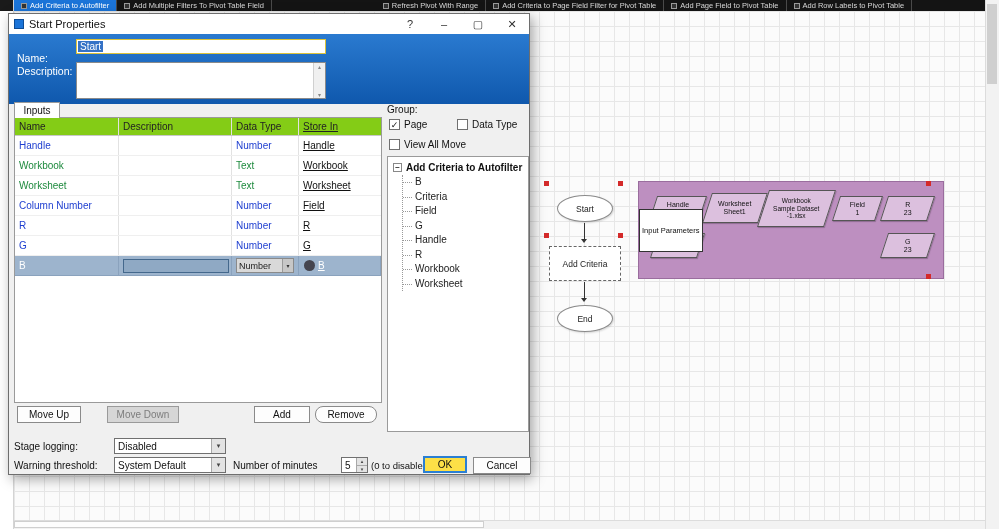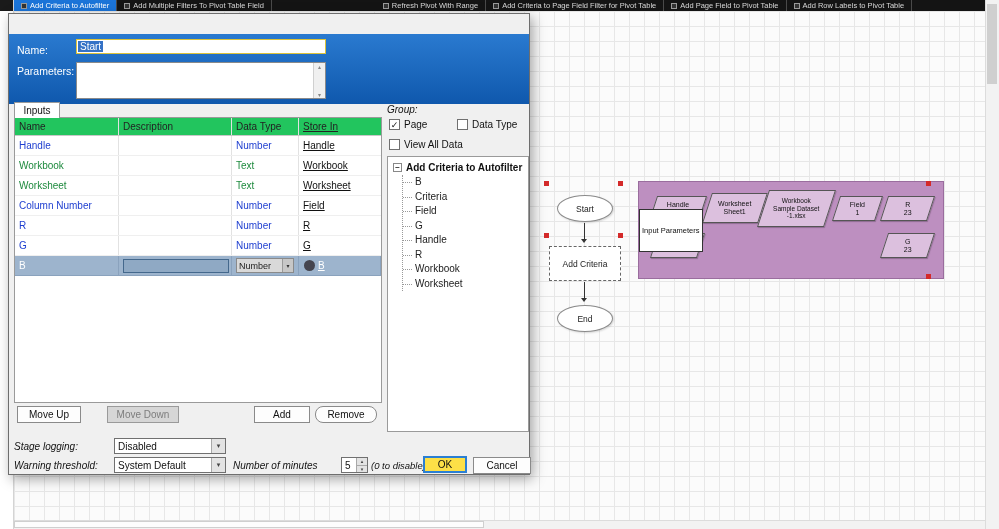--- a/index.html
+++ b/index.html
@@ -57,21 +57,21 @@
   .hdr-label { position:absolute; color:#fff; font-size:10.5px; }
   #name-input { position:absolute; left:67px; top:5px; width:250px; height:15px; background:#fff; border:1px solid #dcc23a; display:flex; align-items:center; padding-left:1px; }
   #name-input .sel { background:#3572c6; color:#fff; font-size:10px; padding:0 2px; }
   #desc-box { position:absolute; left:67px; top:28px; width:250px; height:37px; background:#fff; border:1px solid #8a8a8a; }
   #desc-scroll { position:absolute; right:0; top:0; width:12px; height:100%; background:#f0f0f0; border-left:1px solid #d0d0d0;
     display:flex; flex-direction:column; justify-content:space-between; align-items:center; font-size:6px; color:#888; }
 
   #inputs-tab { left:5px; top:88px; width:46px; height:16px; background:#fff; border:1px solid #9a9a9a; border-bottom:none;
     display:flex; align-items:center; justify-content:center; font-size:10px; z-index:2; }
   #list-panel { left:5px; top:103px; width:368px; height:286px; background:#fff; border:1px solid #9a9a9a; overflow:hidden; z-index:1; }
-  .tbl-header { display:flex; height:18px; border-bottom:1px solid #c8c8c8; align-items:center; font-size:10px; color:#222; background:#22c55e; }
+  .tbl-header { display:flex; height:18px; border-bottom:1px solid #c8c8c8; align-items:center; font-size:10px; color:#222; background:#84cc16; }
   .tbl-row { display:flex; height:20px; align-items:center; font-size:10px; border-bottom:1px solid #efefef; }
   .cell { padding-left:4px; height:100%; display:flex; align-items:center; border-right:1px solid #e2e2e2; overflow:hidden; white-space:nowrap; }
   .c-name { width:104px; } .c-desc { width:113px; } .c-type { width:67px; } .c-store { flex:1; border-right:none;text-decoration:underline; }
   .t-blue { color:#1f3fd0; } .t-green { color:#1e8a3e; }
   .row-selected { background:#9db4cd; color:#fff; border-bottom:1px solid #8aa2bd; }
   .row-selected .cell { border-right:1px solid #8aa2bd; }
   .desc-editor { width:106px; height:14px; border:1px solid #44688c; background:#8fa9c4; }
   .mini-combo { display:flex; align-items:center; width:58px; height:15px; background:#d9d9d9; border:1px solid #8a8a8a; color:#222; font-size:9px; padding-left:2px; }
   .mini-combo .arr { margin-left:auto; width:11px; height:100%; background:#c7c7c7; border-left:1px solid #9a9a9a; display:flex; align-items:center; justify-content:center; font-size:6px; color:#333; }
   .dot-icon { width:11px; height:11px; border-radius:50%; background:#45454f; color:#fff; font-size:7px; display:flex; align-items:center; justify-content:center; margin:0 3px 0 1px; flex:0 0 auto; }
@@ -85,21 +85,21 @@
   .cb-row { position:absolute; display:flex; align-items:center; font-size:10px; color:#111; }
   .cb { width:11px; height:11px; border:1px solid #707070; background:#fff; display:inline-flex; align-items:center; justify-content:center; font-size:9px; color:#111; margin-right:4px; flex:0 0 auto; }
   #tree-box { left:378px; top:142px; width:142px; height:276px; background:#fff; border:1px solid #9a9a9a; overflow:hidden; }
   .tree-root { display:flex; align-items:center; gap:4px; font-size:10px; font-weight:bold; padding:5px 0 2px 5px; color:#111; }
   .expander { width:9px; height:9px; border:1px solid #888; background:#fff; color:#333; display:flex; align-items:center; justify-content:center; font-size:8px; line-height:1; flex:0 0 auto; }
   .tree-children { margin-left:14px; border-left:1px dotted #9a9a9a; }
   .tree-child { position:relative; padding-left:12px; font-size:10px; line-height:14.5px; color:#222; white-space:nowrap; }
   .tree-child::before { content:""; position:absolute; left:0; top:7px; width:9px; border-top:1px dotted #9a9a9a; }
 
   
-  .ftr-label { position:absolute; font-size:10px; color:#111;font-style:italic; }
+  .ftr-label { position:absolute; font-size:10px; color:#111; }
   .combo { position:absolute; display:flex; align-items:center; height:16px; background:#fff; border:1px solid #707070; font-size:10px; padding-left:3px; color:#111; }
   .combo .arr { margin-left:auto; width:14px; height:100%; background:#e3e3e3; border-left:1px solid #a8a8a8; display:flex; align-items:center; justify-content:center; font-size:7px; color:#444; }
   #minutes-spinner { position:absolute; display:flex; height:16px; background:#fff; border:1px solid #707070; font-size:10px; }
   #minutes-spinner .val { flex:1; display:flex; align-items:center; padding-left:3px; }
   #minutes-spinner .spin { width:11px; display:flex; flex-direction:column; border-left:1px solid #a8a8a8; }
   #minutes-spinner .spin span { flex:1; display:flex; align-items:center; justify-content:center; font-size:5px; background:#e3e3e3; color:#444; }
   #minutes-spinner .spin span:first-child { border-bottom:1px solid #a8a8a8; }
 </style>
 </head>
 <body>
@@ -207,27 +207,35 @@
   <div class="handle" style="left:926px;top:181px;"></div>
   <div class="handle" style="left:926px;top:274px;"></div>
 
   <div class="abs" id="vscroll"></div>
   <div class="abs" id="vscroll-thumb"></div>
   <div class="abs" id="hscroll"></div>
   <div class="abs" id="hscroll-thumb"></div>
 
   <div class="abs" id="dialog">
 
+    <div class="abs" id="titlebar">
+      <span id="dialog-icon"></span>
+      <span id="title-text">Start Properties</span>
+      <span class="win-ic">?</span>
+      <span class="win-ic">–</span>
+      <span class="win-ic">▢</span>
+      <span class="win-ic">✕</span>
+    </div>
 
     <div class="abs" id="blue-header">
-      <span class="hdr-label" style="left:8px;top:10px;">Name:</span>
+      <span class="hdr-label" style="left:8px;top:18px;">Name:</span>
       <div id="name-input">
         <span class="sel">Start</span>
       </div>
-      <span class="hdr-label" style="left:8px;top:31px;">Parameters:</span>
+      <span class="hdr-label" style="left:8px;top:31px;">Description:</span>
       <div id="desc-box">
         <div id="desc-scroll">
           <span>▴</span>
           <span>▾</span>
         </div>
       </div>
     </div>
 
     <div class="abs" id="inputs-tab">
       <span>Inputs</span>
@@ -302,21 +310,21 @@
     <div class="cb-row" style="left:380px;top:105px;">
       <span class="cb">✓</span>
       <span>Page</span>
     </div>
     <div class="cb-row" style="left:448px;top:105px;">
       <span class="cb"></span>
       <span>Data Type</span>
     </div>
     <div class="cb-row" style="left:380px;top:125px;">
       <span class="cb"></span>
-      <span>View All Data</span>
+      <span>View All Move</span>
     </div>
     <div class="abs" id="tree-box">
       <div class="tree-root">
         <span class="expander">−</span>
         <span>Add Criteria to Autofilter</span>
       </div>
       <div class="tree-children">
         <div class="tree-child">B</div>
         <div class="tree-child">Criteria</div>
         <div class="tree-child">Field</div>

